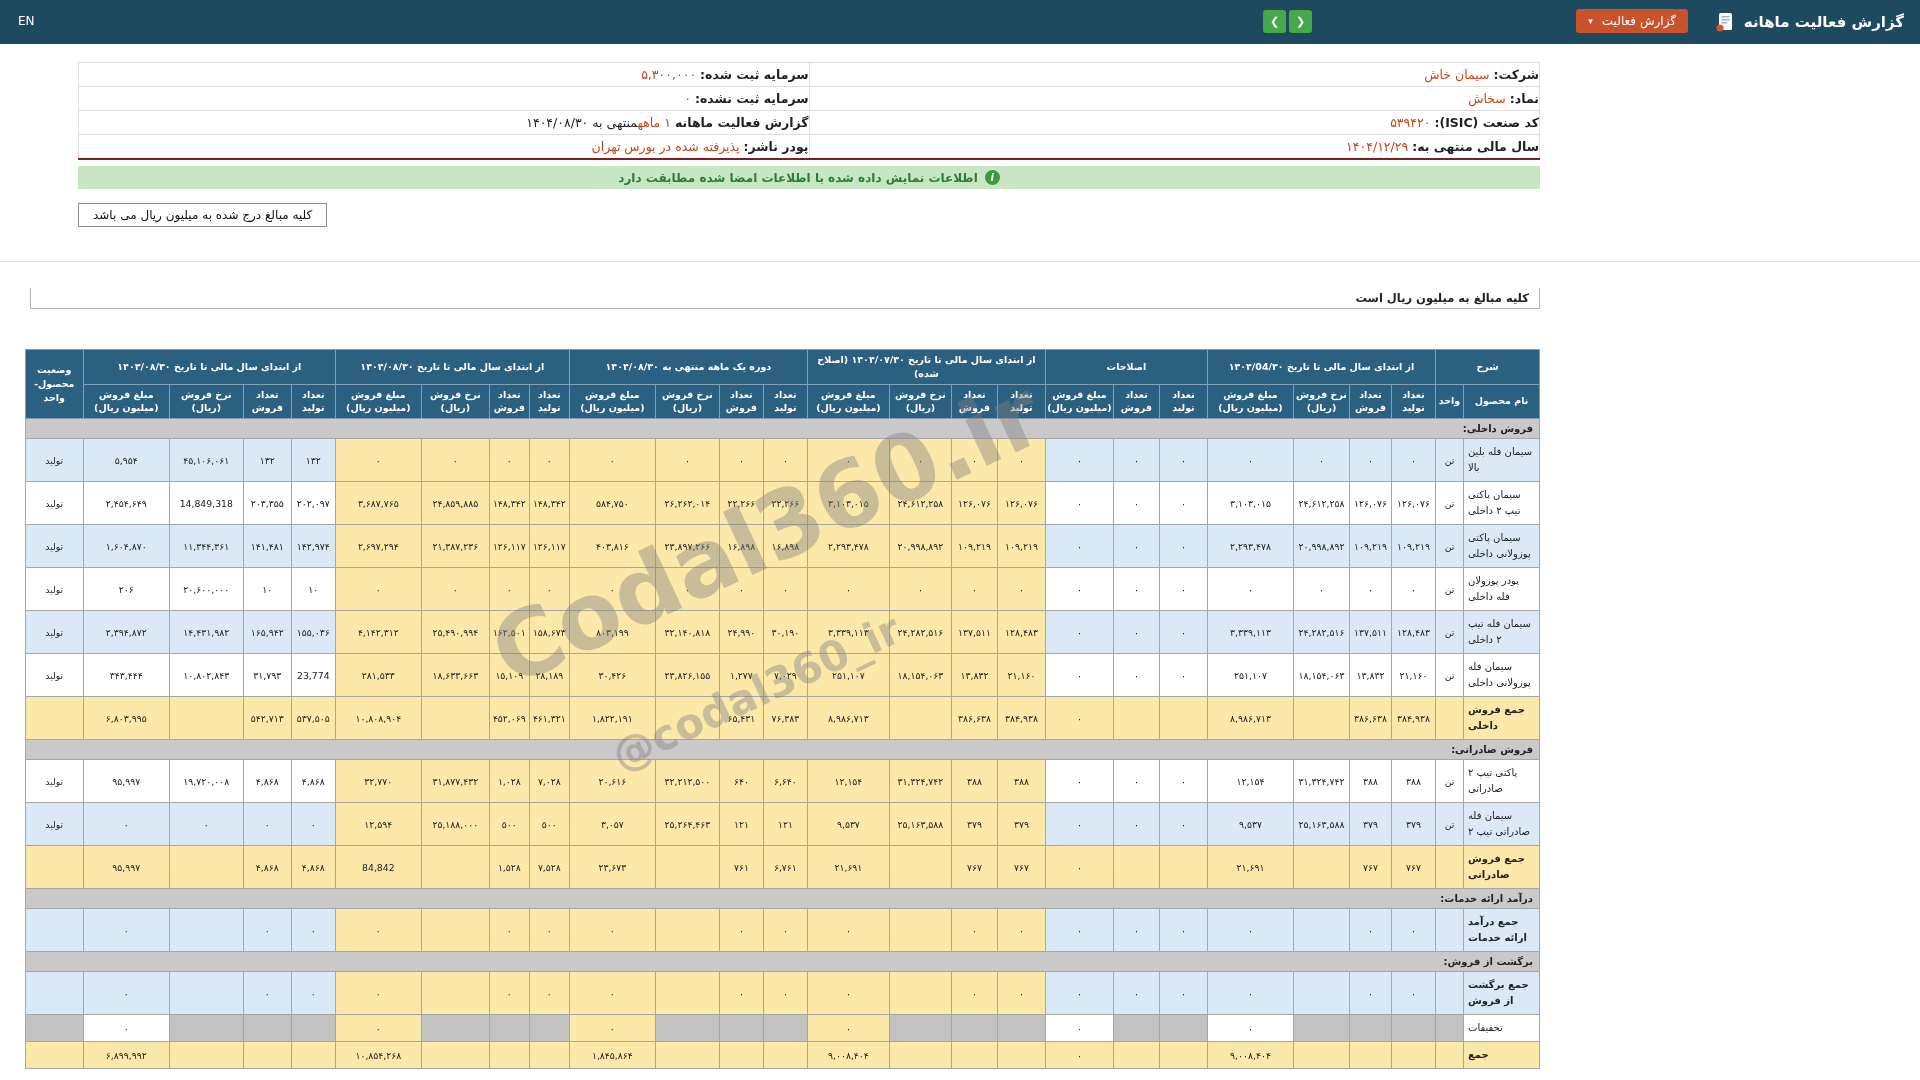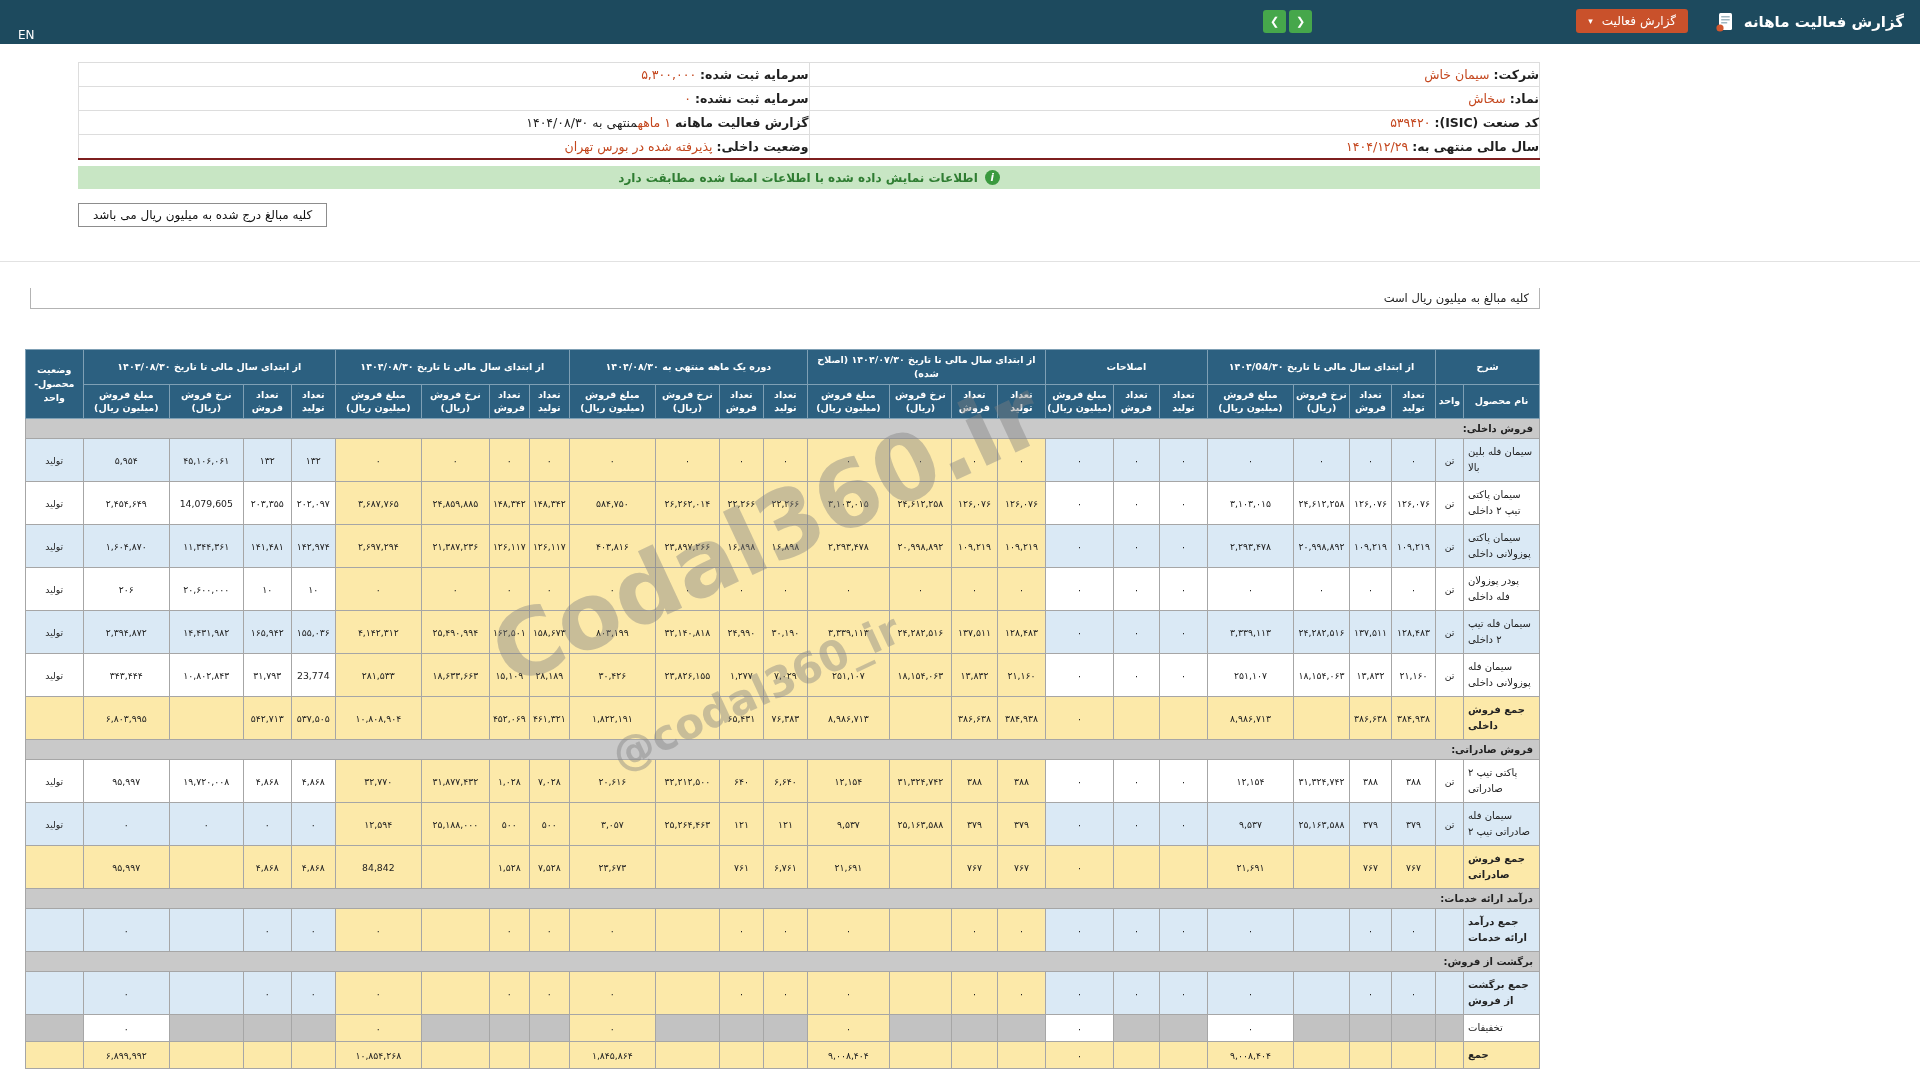--- a/index.html
+++ b/index.html
@@ -17,21 +17,21 @@
     position: absolute; top: 9px; right: 232px; background: #c9512b; color: #fff;
     border: none; border-radius: 3px; font-size: 12px; padding: 5px 12px;
     display: flex; align-items: center; gap: 9px; cursor: pointer; font-family: inherit;
   }
   .report-btn .caret { font-size: 9px; line-height: 1; }
   .nav { position: absolute; top: 10px; right: 608px; display: flex; gap: 3px; direction: ltr; }
   .nav button {
     width: 23px; height: 23px; background: #46a74b; border: none; border-radius: 3px;
     color: #fff; font-size: 11px; cursor: pointer; font-family: inherit;
   }
-  .lang { position: absolute; top: 28px; left: 18px; color: #fff; font-size: 12px; text-decoration: none; }
+  .lang { position: absolute; top: 14px; left: 18px; color: #fff; font-size: 12px; text-decoration: none; }
   
   .content-narrow { margin: 18px 380px 0 78px; }
   .info-table { width: 100%; border-collapse: collapse; border-bottom: 2px solid #7e1f1f; }
   .info-table td { border: 1px solid #ddd; padding: 4px 0; font-size: 12.5px; height: 24px; width: 50%; }
   .lbl { font-weight: 700; color: #1f1f1f; }
   .val { color: #c4461d; }
   .sfx { color: #1f1f1f; }
   .green-bar {
     margin-top: 6px; background: #c8e6c4; color: #2f7d32; font-size: 12px; font-weight: 700;
     height: 23px; display: flex; align-items: center; justify-content: center; gap: 7px;
@@ -42,21 +42,21 @@
     display: inline-flex; align-items: center; justify-content: center;
   }
   .amounts-box {
     margin-top: 14px; margin-right: auto; width: fit-content;
     border: 1px solid #8d8d8d; padding: 4px 14px; font-size: 12px; color: #111; background: #fff;
   }
   .hr { margin-top: 34px; border-top: 1px solid #e2e2e2; }
   
   .content-wide { margin: 26px 380px 0 30px; position: relative; }
   .section-bar { background: #2c6080; color: #fff; font-size: 12.5px; font-weight: 700; padding: 4px 10px; }
-  .section-note { border: 1px solid #b3b3b3; border-top: none; padding: 3px 10px; font-size: 11.5px; font-weight: 400; color: #222; background: #fff; }
+  .section-note { border: 1px solid #b3b3b3; border-top: none; padding: 3px 10px; font-size: 11.5px; font-weight: 700; color: #222; background: #fff; }
   table.prod { width: 100%; border-collapse: collapse; table-layout: fixed; margin-top: 40px; }
   .prod th {
     background: #2c6080; color: #fff; border: 1px solid #7fa0b5; font-size: 9.5px;
     font-weight: 700; padding: 3px 1px; text-align: center; vertical-align: middle; line-height: 1.45;
   }
   .prod td {
     border: 1px solid #a6a6a6; font-size: 9.3px; color: #222; text-align: center;
     padding: 4px 1px; vertical-align: middle; white-space: nowrap; overflow: hidden;
   }
   .prod td.c-name { text-align: left; white-space: normal; padding: 5px 4px; line-height: 1.6; font-size: 10px; }
@@ -111,21 +111,21 @@
       <tr>
         <td><span class="lbl">نماد:</span> <span class="val">سخاش</span></td>
         <td><span class="lbl">سرمایه ثبت نشده:</span> <span class="val">۰</span></td>
       </tr>
       <tr>
         <td><span class="lbl">کد صنعت (ISIC):</span> <span class="val">۵۳۹۴۲۰</span></td>
         <td><span class="lbl">گزارش فعالیت ماهانه</span> <span class="val">۱ ماهه</span><span class="sfx">منتهی به ۱۴۰۴/۰۸/۳۰</span></td>
       </tr>
       <tr>
         <td><span class="lbl">سال مالی منتهی به:</span> <span class="val">۱۴۰۴/۱۲/۲۹</span></td>
-        <td><span class="lbl">وضعیت داخلی:</span> <span class="val">پذیرفته شده در بورس تهران</span></td>
+        <td><span class="lbl">پودر ناشر:</span> <span class="val">پذیرفته شده در بورس تهران</span></td>
       </tr>
     </tbody>
   </table>
 
   <div class="green-bar">
     <span class="info-icon">i</span>
     <span>اطلاعات نمایش داده شده با اطلاعات امضا شده مطابقت دارد</span>
   </div>
 
   <div class="amounts-box">کلیه مبالغ درج شده به میلیون ریال می باشد</div>
@@ -253,21 +253,21 @@
           <td class="c-num hl">۲۲,۲۶۶</td>
           <td class="c-num hl">۲۲,۲۶۶</td>
           <td class="c-num hl">۲۶,۲۶۲,۰۱۴</td>
           <td class="c-num hl">۵۸۴,۷۵۰</td>
           <td class="c-num hl">۱۴۸,۳۴۲</td>
           <td class="c-num hl">۱۴۸,۳۴۲</td>
           <td class="c-num hl">۲۴,۸۵۹,۸۸۵</td>
           <td class="c-num hl">۳,۶۸۷,۷۶۵</td>
           <td class="c-num">۲۰۲,۰۹۷</td>
           <td class="c-num">۲۰۳,۳۵۵</td>
-          <td class="c-num">14,079,605</td>
+          <td class="c-num">14,849,318</td>
           <td class="c-num">۲,۴۵۴,۶۴۹</td>
           <td class="c-status">تولید</td>
         </tr>
         <tr class="data blue">
           <td class="c-name">سیمان پاکتی پوزولانی داخلی</td>
           <td class="c-unit">تن</td>
           <td class="c-num">۱۰۹,۲۱۹</td>
           <td class="c-num">۱۰۹,۲۱۹</td>
           <td class="c-num">۲۰,۹۹۸,۸۹۲</td>
           <td class="c-num">۲,۲۹۳,۴۷۸</td>

